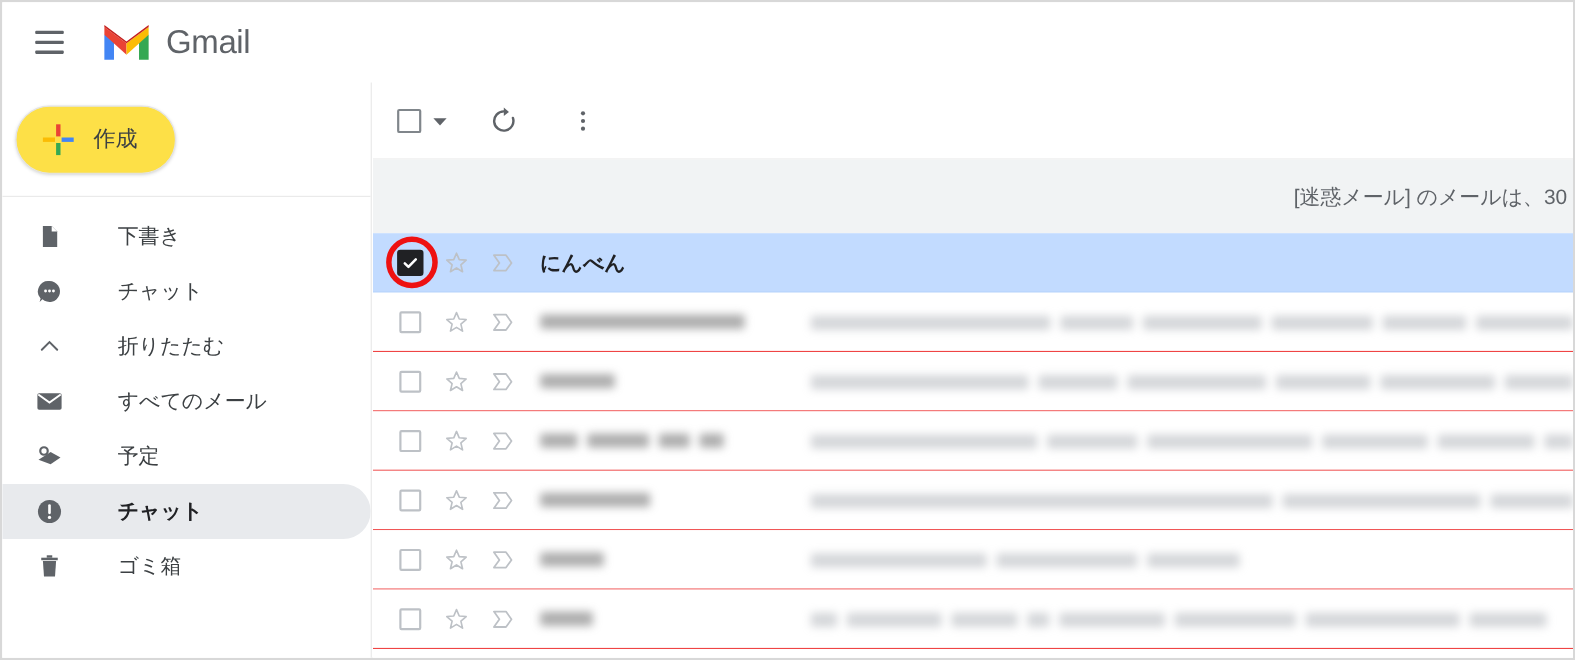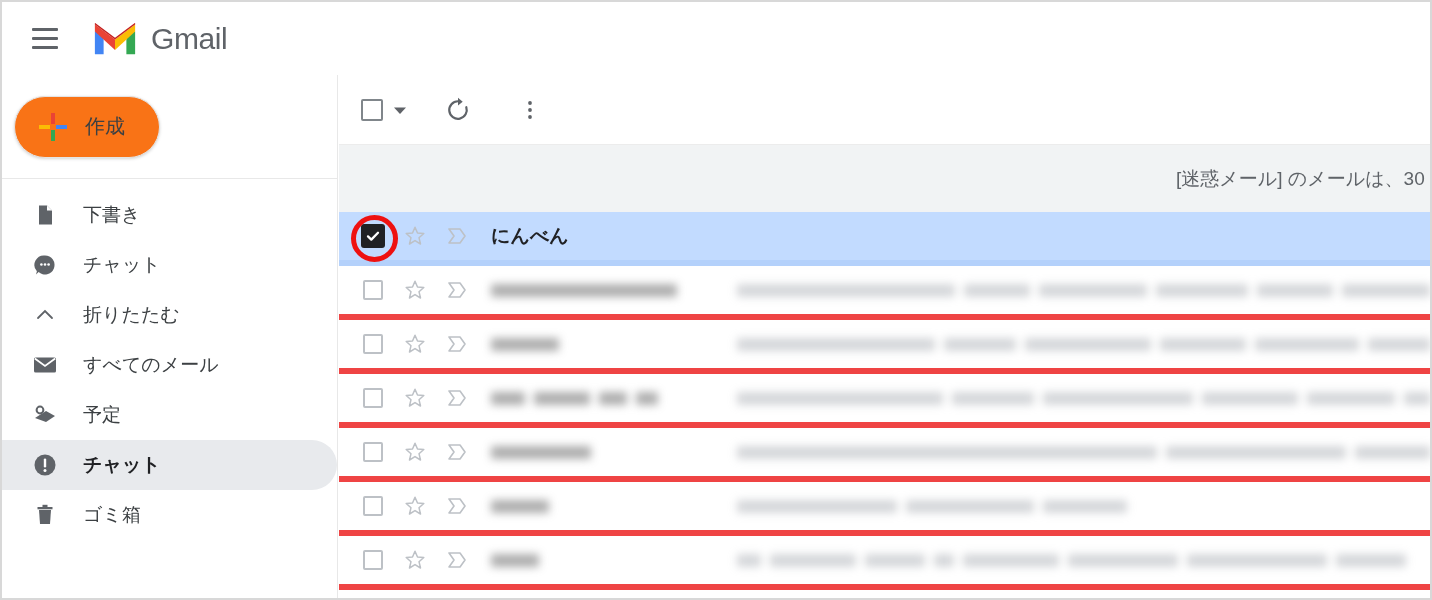--- a/index.html
+++ b/index.html
@@ -75,40 +75,41 @@
     width: 336px; height: 525px;
     background: #fff;
     border-right: 1px solid #e8e8e8;
     overflow: hidden;
   }
   .compose-row { height: 103px; display: flex; align-items: center; }
   .compose-btn {
     margin-left: 12px;
     width: 146px; height: 62px;
     border-radius: 31px;
-    background: #f97316;
+    background: #fde047;
     border: 1px solid #e4e4e4;
     box-shadow: 0 1px 3px rgba(60,64,67,0.22);
     display: flex; align-items: center;
     cursor: pointer;
   }
   .compose-plus { margin-left: 22px; width: 32px; height: 32px; }
   .compose-label {
     margin-left: 16px; font-size: 20px; color: #3c4043;
   }
   .nav-divider {
     height: 1px; background: #e8e8e8; width: 100%;
   }
   .nav-list { padding-top: 11px; }
   .nav-item {
     position: relative;
     height: 50px;
     display: flex; align-items: center;
     border-radius: 0 25px 25px 0;
     cursor: pointer;
+    gap: 24px;
   }
   .nav-item.active { background: #e8eaed; }
   .nav-expander {
     position: absolute; left: 10px;
     width: 14px; height: 14px;
     display: flex; align-items: center; justify-content: center;
   }
   .nav-icon {
     width: 26px; height: 26px;
     margin-left: 30px;
@@ -159,21 +160,21 @@
   }
   .banner-text {
     font-size: 19px; color: #5f6368;
     transform: translateX(38px);
   }
 
   .row {
     position: relative;
     height: 54px;
     display: flex; align-items: center;
-    border-bottom: 6px solid #ef4444;
+    border-bottom: 1px solid #ef4444;
     background: #fff;
     cursor: pointer;
   }
   .row.selected { background: #c2dbff; border-bottom-color: #b4d1fb; }
   .row-check {
     margin-left: 22px;
     width: 24px; height: 24px;
     display: flex; align-items: center; justify-content: center;
     cursor: pointer;
   }

